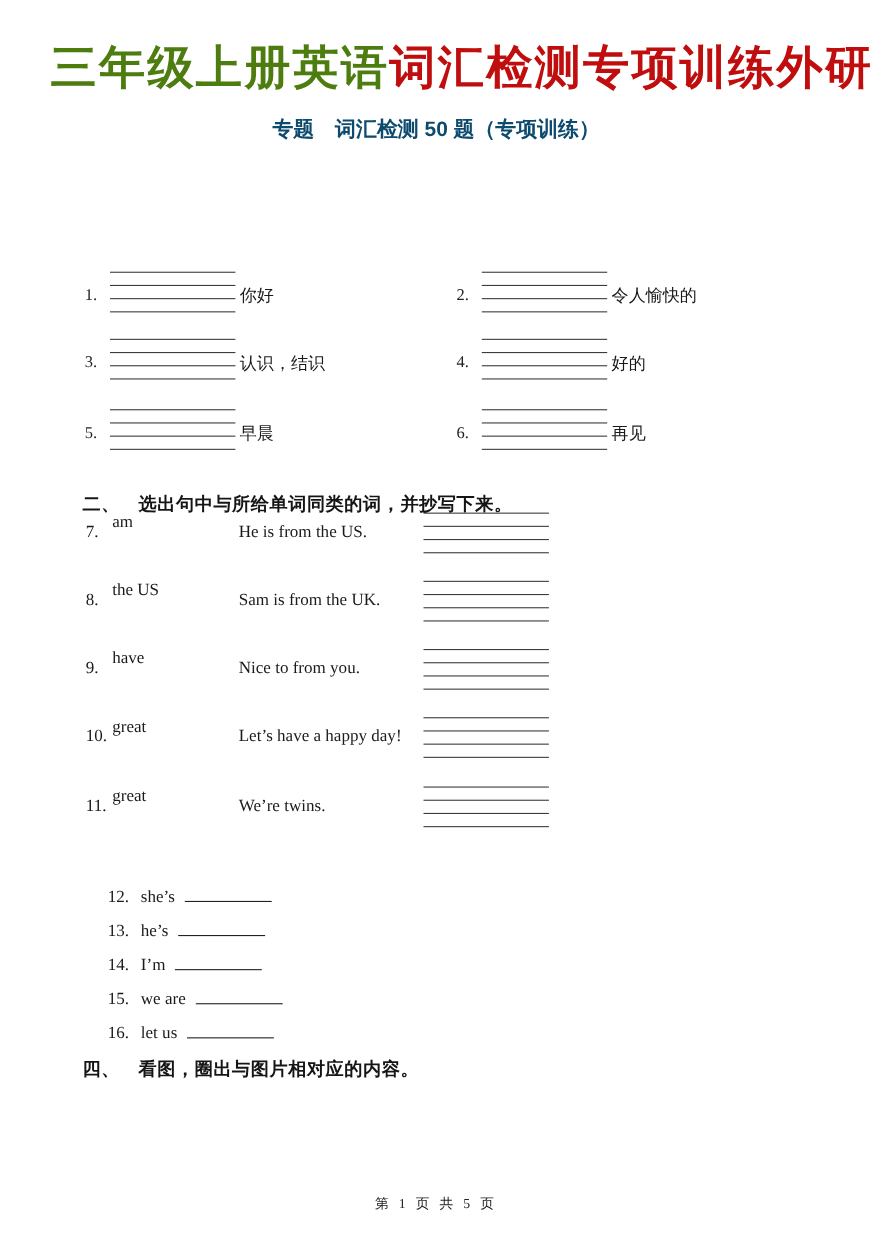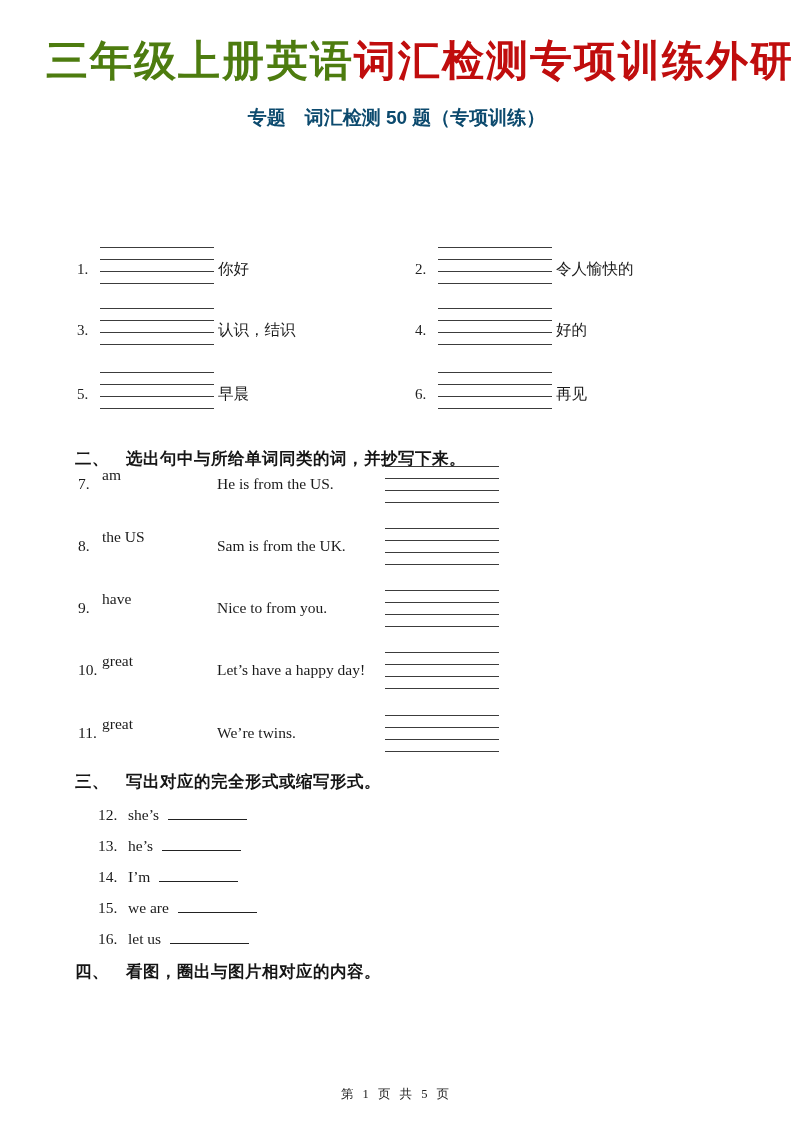--- a/index.html
+++ b/index.html
@@ -148,21 +148,20 @@
   <div class="s2-item s2-grid" style="top:709px">
     <span class="s2-num">11.</span>
     <span class="s2-word">great</span>
     <span class="s2-sent">We’re twins.</span>
     <span class="wline wl1"></span>
     <span class="wline wl2"></span>
     <span class="wline wl3"></span>
     <span class="wline wl4"></span>
   </div>
 
-  <div class="sec-h" style="top:771px">三、　写出对应的完全形式或缩写形式。</div>
 
   <div class="s3-item" style="top:804px">
     <span class="s3-num">12.</span>
     <span>she’s</span>
     <span class="s3-blank"></span>
   </div>
   <div class="s3-item" style="top:835px">
     <span class="s3-num">13.</span>
     <span>he’s</span>
     <span class="s3-blank"></span>

